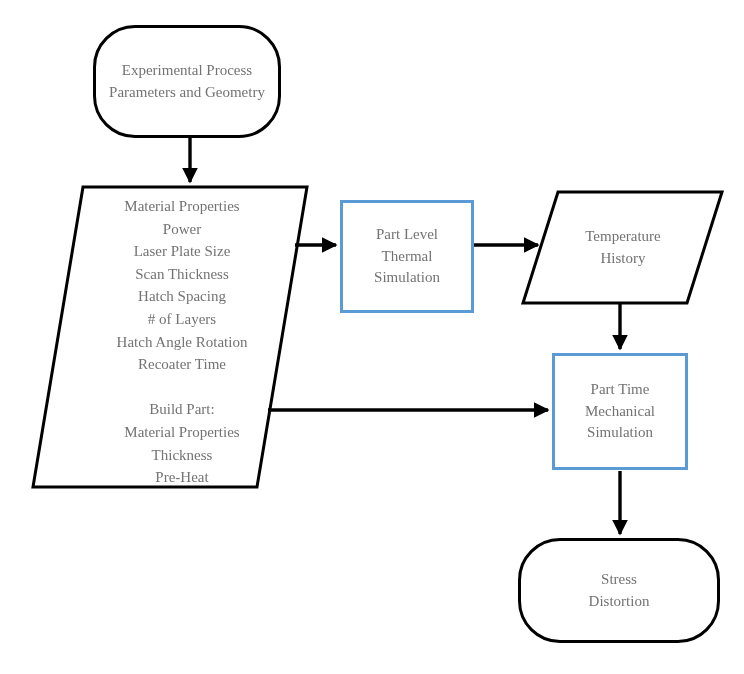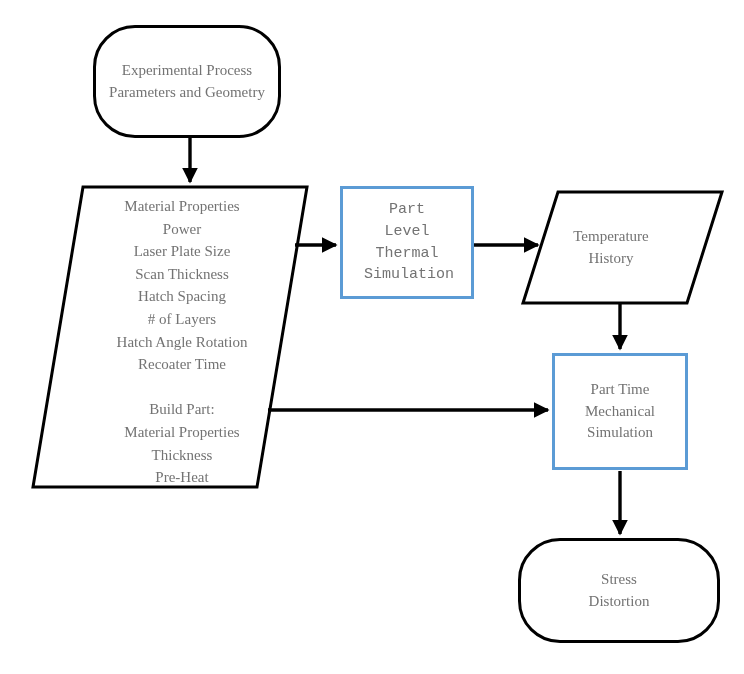--- a/index.html
+++ b/index.html
@@ -31,28 +31,28 @@
     border: 3px solid #000000;
     border-radius: 42px;
     background: #ffffff;
   }
   .process {
     border: 3px solid #5B9BD5;
     background: #ffffff;
   }
   .node-start   { left: 93px;  top: 25px;  width: 188px; height: 113px; }
   .node-start .lbl { max-width: 158px; }
-  .node-thermal { left: 340px; top: 186px; width: 134px; height: 113px; font-family: Liberation Mono, monospace; }
+  .node-thermal { left: 340px; top: 200px; width: 134px; height: 113px; }
   .node-thermal .lbl { max-width: 86px; }
   .node-mech    { left: 552px; top: 353px; width: 136px; height: 117px; }
   .node-mech .lbl { max-width: 92px; }
   .node-stress  { left: 518px; top: 538px; width: 202px; height: 105px; }
   .node-stress .lbl { max-width: 90px; }
   .node-temphist {
-    left: 546px; top: 192px; width: 130px; height: 111px;
+    left: 558px; top: 192px; width: 130px; height: 111px;
     background: transparent;
   }
   .node-temphist .lbl { max-width: 110px; }
   .inputs-text {
     position: absolute;
     left: 67px; top: 195px; width: 230px;
     text-align: center;
     font-size: 15px;
   }
   .pline { min-height: 22.6px; line-height: 22.6px; }

